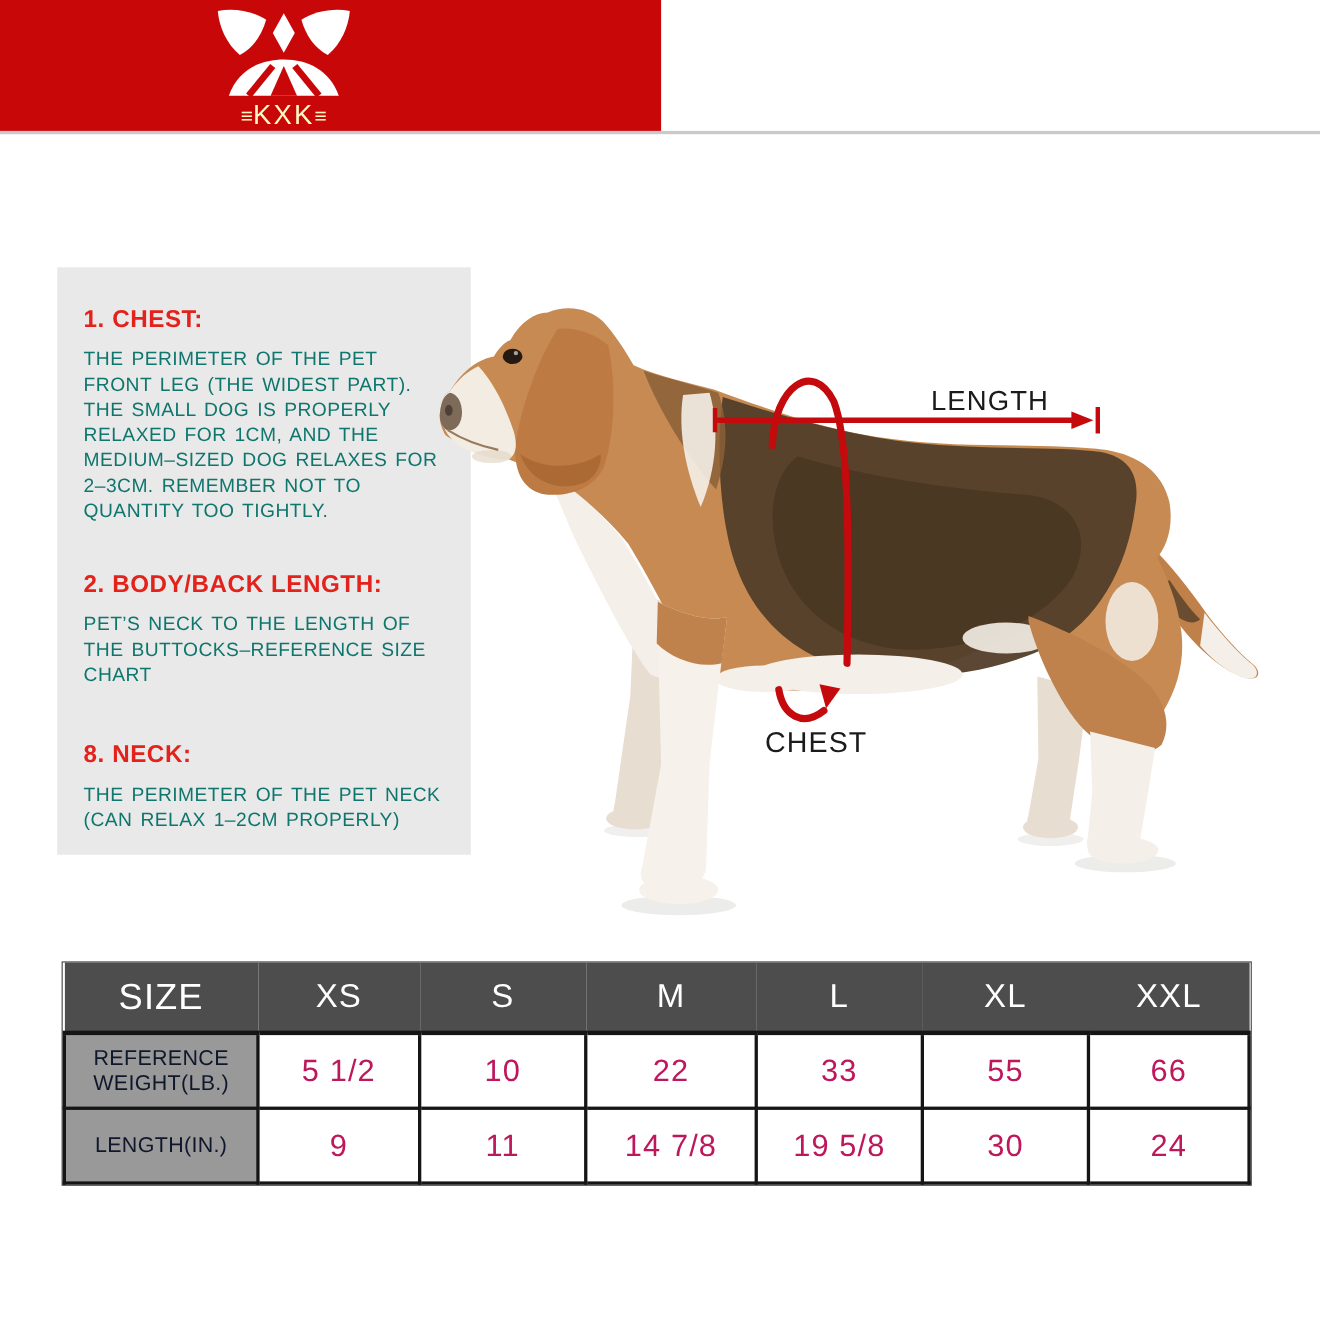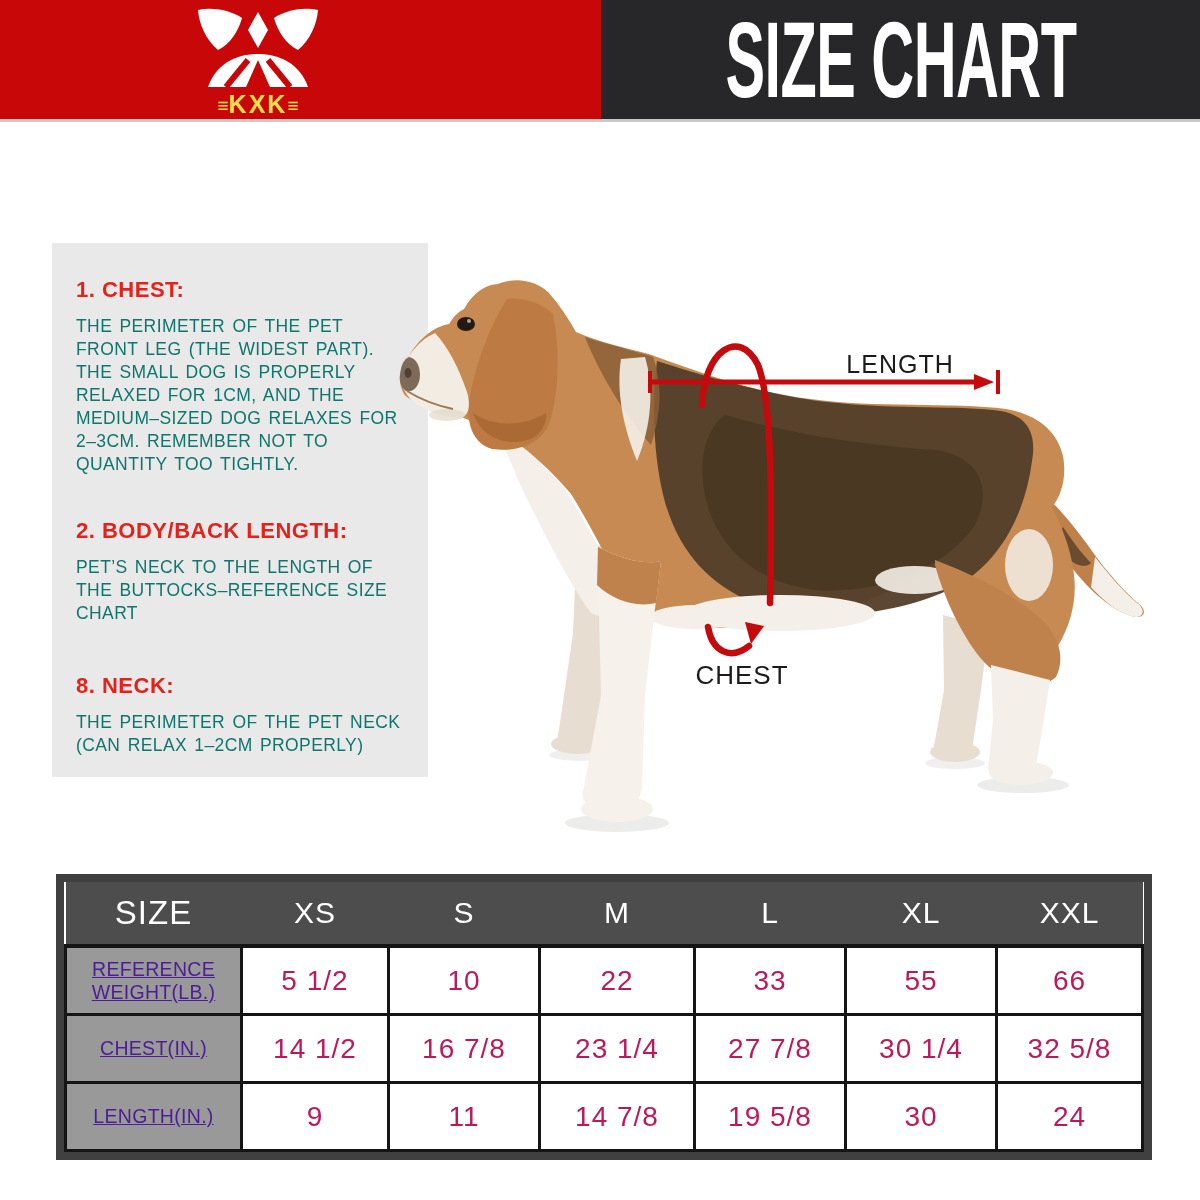--- a/index.html
+++ b/index.html
@@ -7,45 +7,45 @@
           font-family:"Liberation Sans", sans-serif;}
 
   
   .hdr{position:absolute;left:0;top:0;width:1200px;height:119px;border-bottom:3px solid #c9c9c9;}
   .hdr-red{position:absolute;left:0;top:0;width:601px;height:119px;background:var(--brand-red,#c80708);}
   .hdr-dark{position:absolute;left:601px;top:0;width:599px;height:119px;background:var(--header-dark,#27272a);
             display:flex;align-items:center;justify-content:center;}
   .hdr-title{color:#fff;font-weight:bold;font-size:108px;letter-spacing:-1px;
              transform:scaleX(0.55);transform-origin:50% 50%;white-space:nowrap;line-height:1;}
   .logo-wrap{position:absolute;left:196px;top:8px;width:124px;height:104px;text-align:center;}
-  .logo-word{margin-top:2px;color:#fde047;font-weight:bold;font-size:25px;letter-spacing:2px;
+  .logo-word{margin-top:2px;color:#fef9c3;font-weight:normal;font-size:25px;letter-spacing:2px;
              line-height:20px;white-space:nowrap;}
   .logo-word .bars{font-size:19px;vertical-align:1px;letter-spacing:0;}
 
   
   .panel{position:absolute;left:52px;top:243px;width:376px;height:534px;background:#e9e9e9;
          box-sizing:border-box;padding:34px 22px 0 24px;}
   .panel h3{margin:0 0 12px 0;font-size:22px;font-weight:bold;color:var(--heading-red,#e3231b);
             letter-spacing:0.5px;}
   .panel p{margin:0 0 42px 0;font-size:17.5px;line-height:23px;color:#0f766e;
            letter-spacing:0.4px;word-spacing:2px;}
   .panel p.gap-lg{margin-bottom:48px;}
 
   
   .diagram{position:absolute;left:395px;top:265px;width:780px;height:595px;}
 
   
-  .tbl-wrap{position:absolute;left:56px;top:874px;width:1080px;border:8px solid #404040;}
+  .tbl-wrap{position:absolute;left:56px;top:874px;width:1080px;border:1px solid #404040;}
   table.size{width:100%;border-collapse:collapse;table-layout:fixed;}
   table.size th{background:#4d4d4d;color:#fff;font-weight:normal;height:60px;
                 font-size:30px;letter-spacing:1px;border:none;border-bottom:4px solid #151515;}
   table.size th.size-cell{font-size:33px;}
   table.size td{border:3px solid #151515;text-align:center;vertical-align:middle;height:63px;}
-  table.size td.lbl{background:#999999;color:#4c1d95;font-size:19.5px;line-height:1.18;
-                    letter-spacing:0.3px;padding:0 14px;text-decoration:underline;}
+  table.size td.lbl{background:#999999;color:#0f172a;font-size:19.5px;line-height:1.18;
+                    letter-spacing:0.3px;padding:0 14px;}
   table.size td.val{background:#ffffff;color:#be185d;font-size:28px;letter-spacing:1px;}
 </style>
 </head>
 <body>
 
 <div id="canvas" style="--brand-red: #c80708; --header-dark: #27272a; --heading-red: #e3231b;">
 
   <div class="hdr">
     <div class="hdr-red">
       <div class="logo-wrap">
@@ -53,23 +53,20 @@
           <path d="M2,2 C16,-1 34,2 46,10 C42,24 34,36 22,42 C10,32 3,16 2,2 Z" fill="#fff"></path>
           <path d="M122,2 C108,-1 90,2 78,10 C82,24 90,36 102,42 C114,32 121,16 122,2 Z" fill="#fff"></path>
           <path d="M62,4 L72,22 L62,40 L52,22 Z" fill="#fff"></path>
           <path d="M12,79 C20,56 40,46 62,46 C84,46 104,56 112,79 Z" fill="#fff"></path>
           <path d="M62,52 L50,79 L74,79 Z" fill="#c80708"></path>
           <line x1="52" y1="52" x2="30" y2="79" stroke="#c80708" stroke-width="6"></line>
           <line x1="72" y1="52" x2="94" y2="79" stroke="#c80708" stroke-width="6"></line>
         </svg>
         <div class="logo-word"><span class="bars">≡</span><span>KXK</span><span class="bars">≡</span></div>
       </div>
-    </div>
-    <div class="hdr-dark">
-      <div class="hdr-title">SIZE CHART</div>
     </div>
   </div>
 
   <div class="panel">
     <h3>1. CHEST:</h3>
     <p>THE PERIMETER OF THE PET FRONT LEG (THE WIDEST PART). THE SMALL DOG IS PROPERLY RELAXED FOR 1CM, AND THE MEDIUM–SIZED DOG RELAXES FOR 2–3CM. REMEMBER NOT TO QUANTITY TOO TIGHTLY.</p>
     <h3>2. BODY/BACK LENGTH:</h3>
     <p class="gap-lg">PET’S NECK TO THE LENGTH OF THE BUTTOCKS–REFERENCE SIZE CHART</p>
     <h3>8. NECK:</h3>
     <p>THE PERIMETER OF THE PET NECK (CAN RELAX 1–2CM PROPERLY)</p>
@@ -165,29 +162,20 @@
       <tr>
         <td class="lbl">REFERENCE WEIGHT(LB.)</td>
         <td class="val">5 1/2</td>
         <td class="val">10</td>
         <td class="val">22</td>
         <td class="val">33</td>
         <td class="val">55</td>
         <td class="val">66</td>
       </tr>
       <tr>
-        <td class="lbl">CHEST(IN.)</td>
-        <td class="val">14 1/2</td>
-        <td class="val">16 7/8</td>
-        <td class="val">23 1/4</td>
-        <td class="val">27 7/8</td>
-        <td class="val">30 1/4</td>
-        <td class="val">32 5/8</td>
-      </tr>
-      <tr>
         <td class="lbl">LENGTH(IN.)</td>
         <td class="val">9</td>
         <td class="val">11</td>
         <td class="val">14 7/8</td>
         <td class="val">19 5/8</td>
         <td class="val">30</td>
         <td class="val">24</td>
       </tr>
     </tbody>
       </table>

